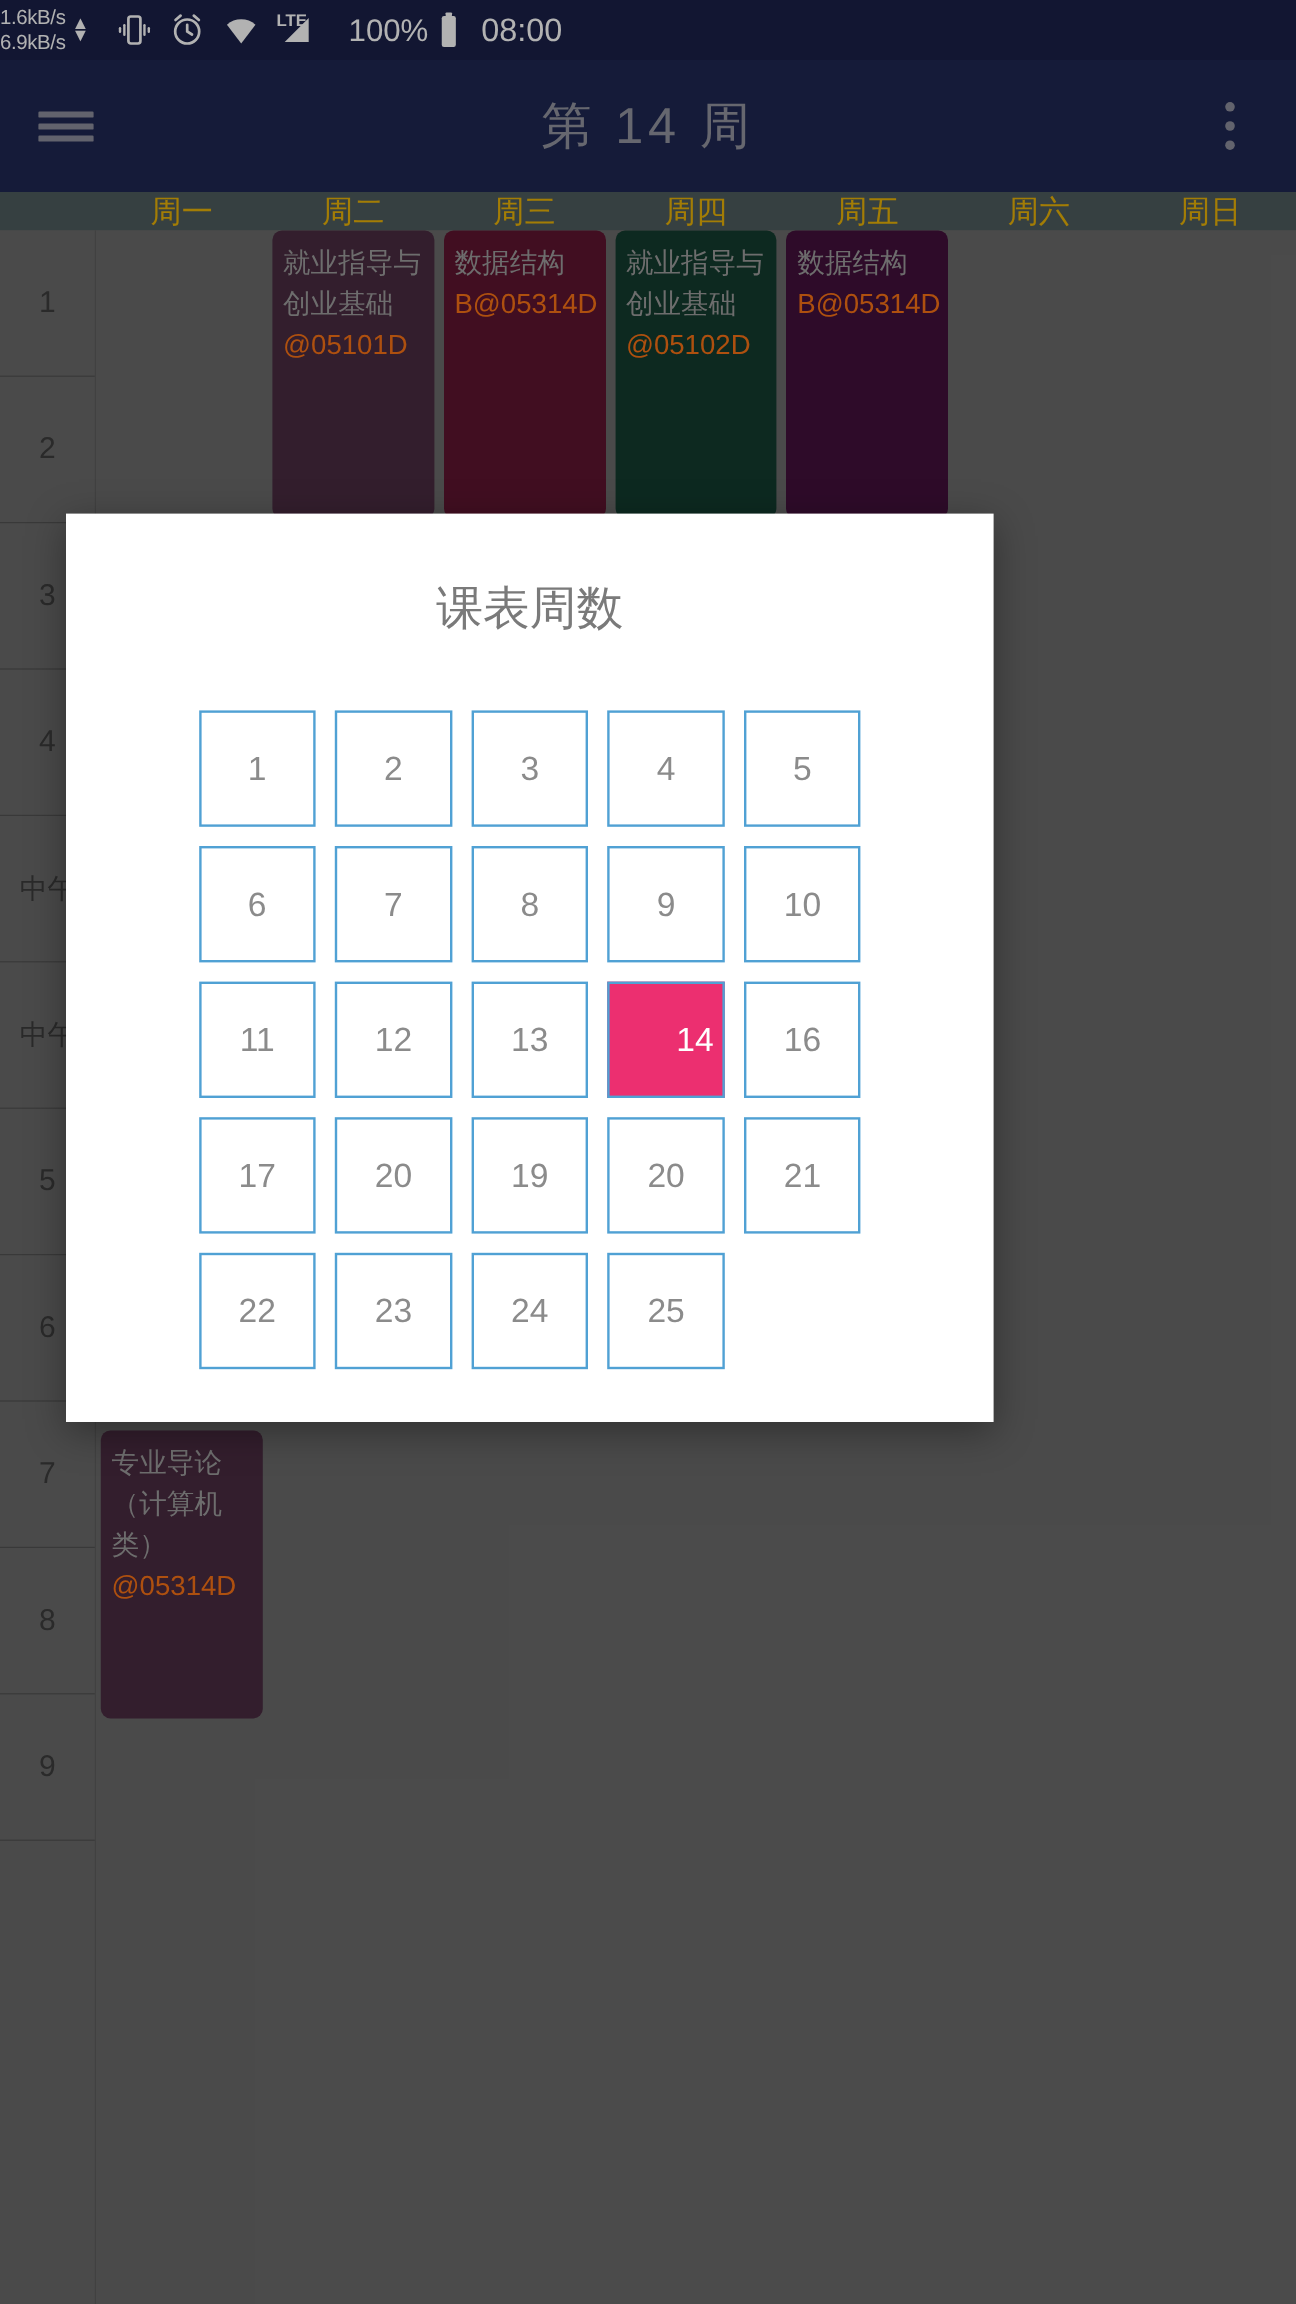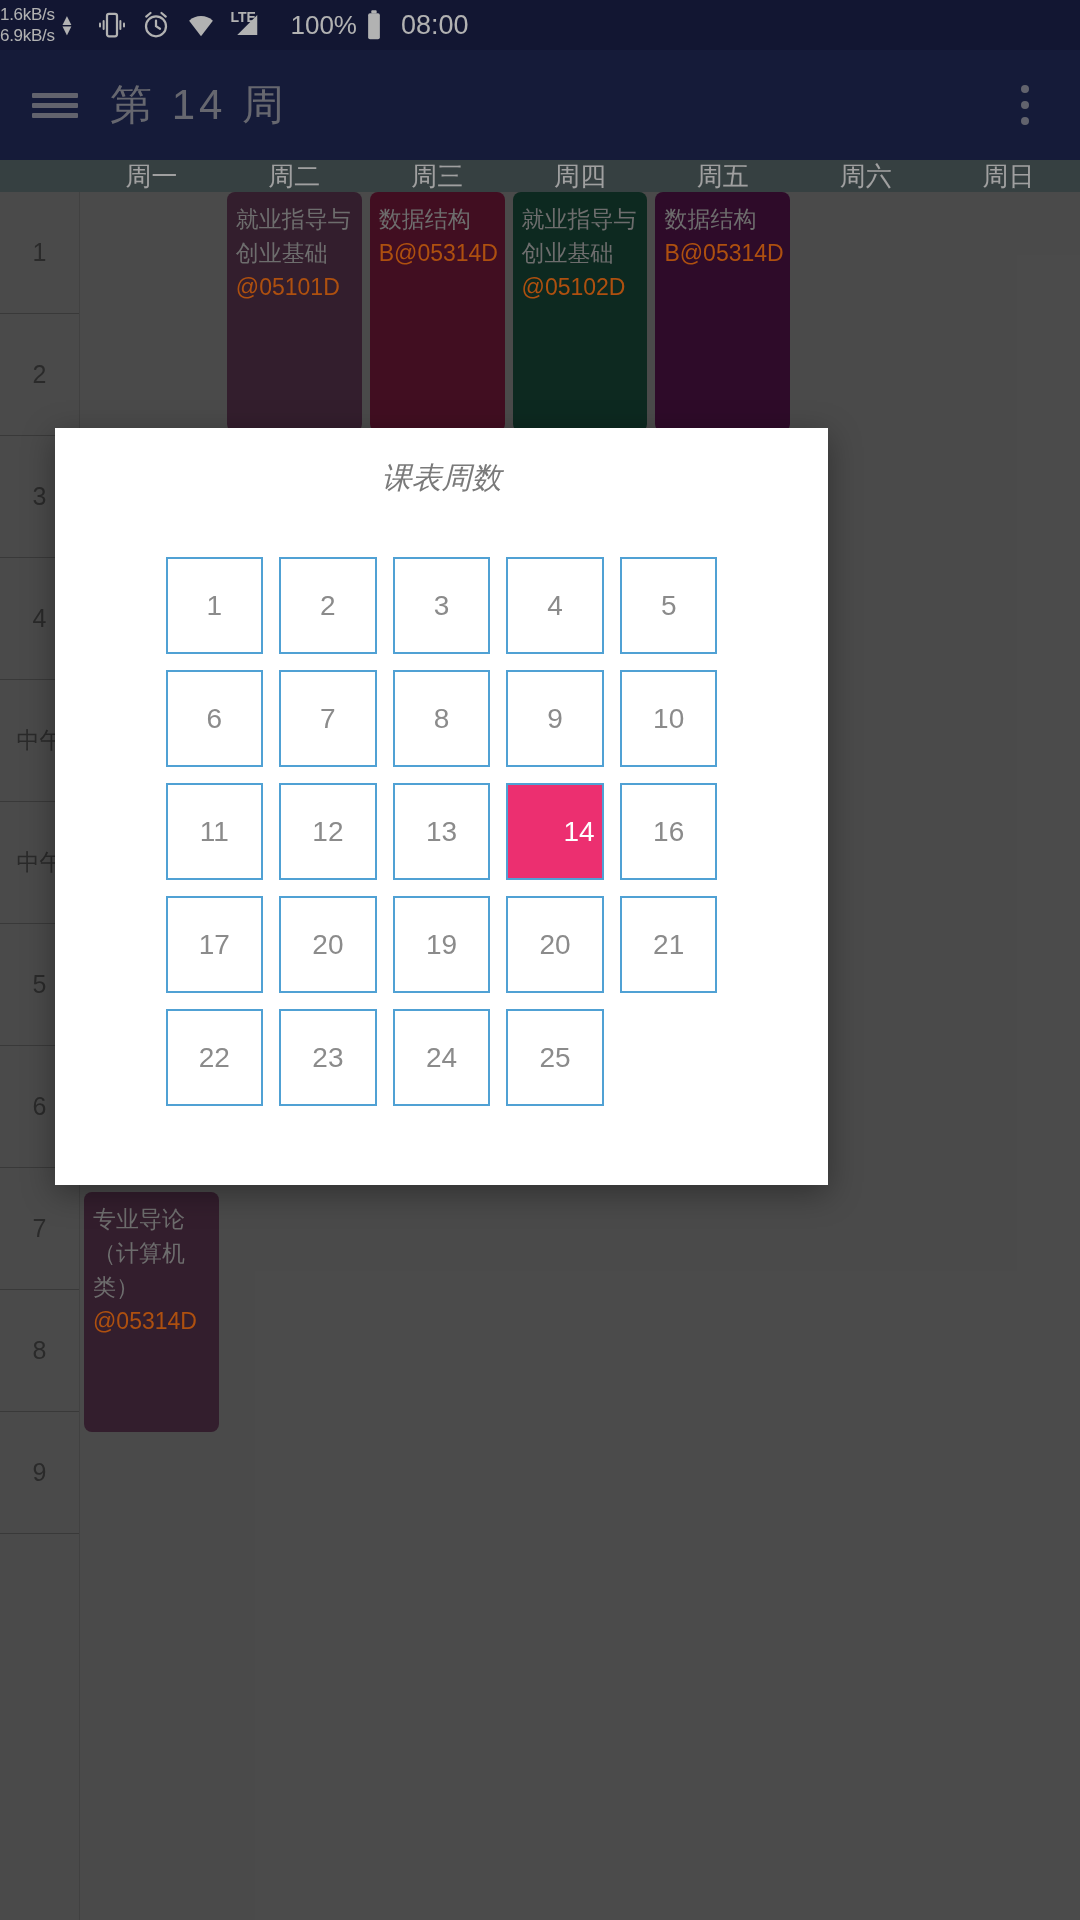--- a/index.html
+++ b/index.html
@@ -40,40 +40,40 @@
     width: 1080px; height: 110px;
     background: #1f2752;
     display: flex; align-items: center;
   }
   .menu-btn { width: 110px; display: flex; align-items: center; justify-content: center; }
   .menu-btn .bar {
     display: block; width: 46px; height: 5px; background: #8d8f9c;
     margin: 5px 0; border-radius: 1px;
   }
   .appbar-title {
-    flex: 1; text-align: left; color: #92949f;
+    flex: 1; text-align: center; color: #92949f;
     font-size: 42px; letter-spacing: 4px;
   }
   .overflow-btn { width: 110px; display: flex; flex-direction: column;
     align-items: center; justify-content: center; }
   .overflow-btn i {
     display: block; width: 8px; height: 8px; border-radius: 50%;
     background: #8d8f9c; margin: 4px 0;
   }
 
   
   .weekhead {
     position: absolute; top: 160px; left: 0;
     width: 1080px; height: 32px;
     background: #4e5c5e;
     display: flex;
   }
   .weekhead .corner { width: 80px; flex: none; }
   .weekhead .wd {
-    flex: 1; text-align: center; color: #e5e5e5;
+    flex: 1; text-align: center; color: #eab308;
     font-size: 26px; line-height: 32px;
   }
 
   
   .tt-body {
     position: absolute; top: 192px; left: 0;
     width: 1080px; height: 1728px;
     background: #6b6b6b;
     display: flex;
   }
@@ -110,23 +110,22 @@
   .dialog {
     position: absolute;
     left: 55px; top: 428px;
     width: 773px; height: 757px;
     background: #ffffff;
     box-shadow: 0 8px 30px rgba(0,0,0,0.35);
   }
   .dialog-title {
     text-align: center;
     color: #7a7a7a;
-    font-size: 30px;
-    padding-top: 30px;
-    font-style: italic;
+    font-size: 39px;
+    padding-top: 52px;
   }
   .week-grid {
     margin: 58px auto 0 auto;
     width: 552px;
     display: grid;
     grid-template-columns: repeat(5, 1fr);
     grid-auto-rows: 97px;
     row-gap: 16px;
     column-gap: 16px;
   }

